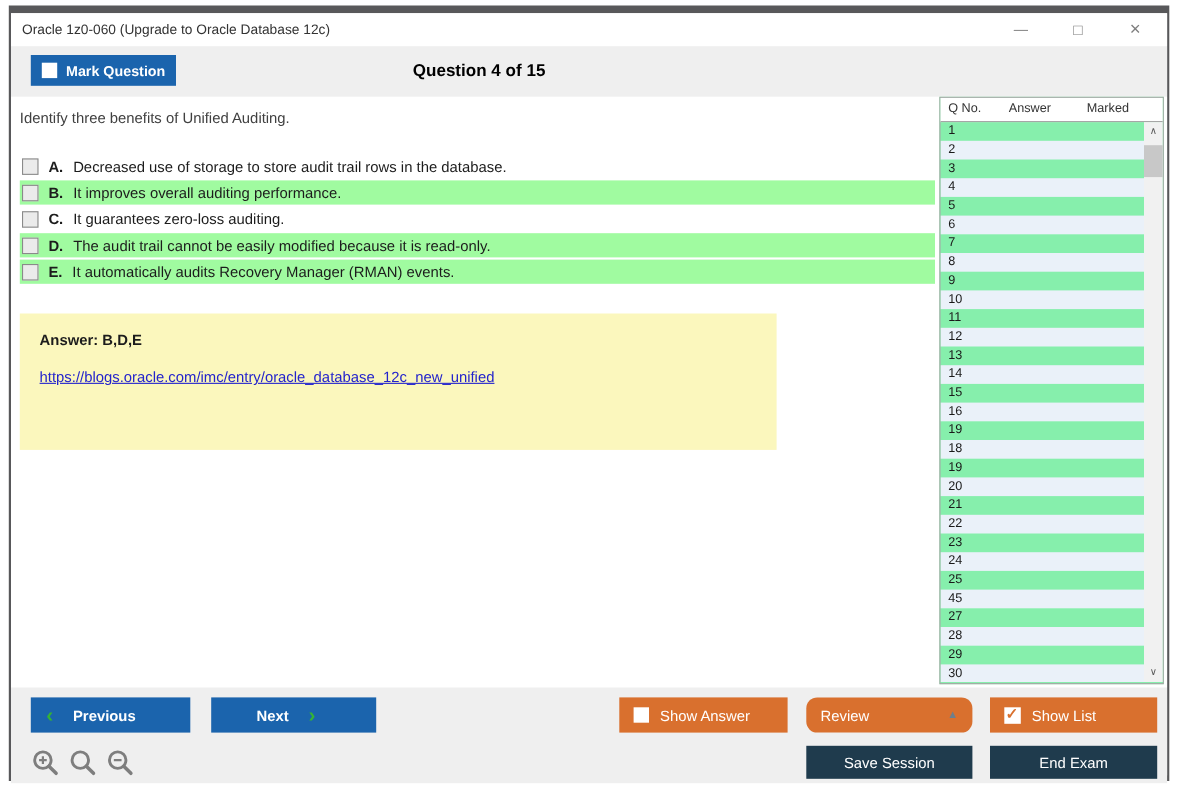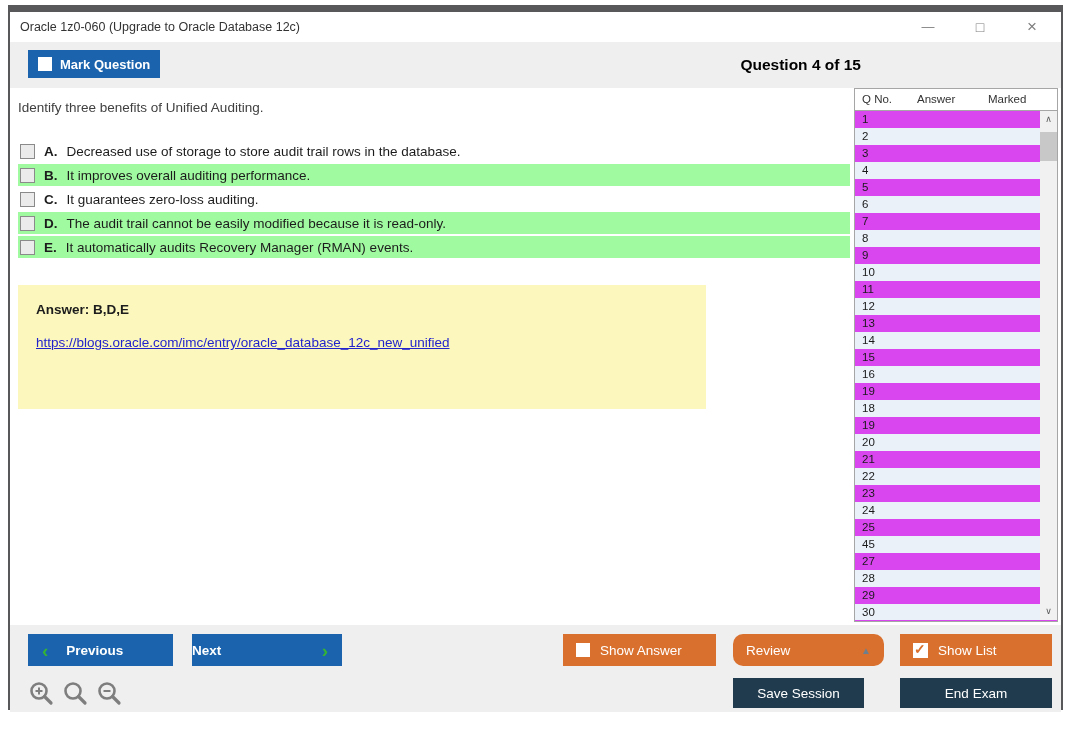--- a/index.html
+++ b/index.html
@@ -20,39 +20,39 @@
   .win-btn.maxi { font-size:14px; }
 
   
   .header-band { position:relative; height:46px; background:#efefef; }
   .mark-btn {
     position:absolute; left:18px; top:8px; width:132px; height:28px;
     background:#1b64ad; color:#fff; display:flex; align-items:center; gap:8px;
     padding-left:10px; font-size:13px; font-weight:bold; border:none; cursor:pointer;
   }
   .cb { width:14px; height:14px; background:#ffffff; display:inline-block; flex:0 0 auto; position:relative; }
-  .question-counter { position:absolute; left:0; right:200px; top:0; height:46px; line-height:46px; text-align:right; font-size:15.5px; font-weight:bold; color:#000; }
+  .question-counter { position:absolute; left:0; right:200px; top:0; height:46px; line-height:46px; text-align:center; font-size:15.5px; font-weight:bold; color:#000; }
 
   
   .content { position:relative; height:537px; background:#ffffff; }
   .question-text { position:absolute; left:8px; top:12px; font-size:13.5px; color:#404040; }
 
   .options { position:absolute; left:8px; top:52px; width:832px; }
   .option-row { height:22px; margin-bottom:2px; display:flex; align-items:center; gap:9px; padding-left:2px; font-size:13.5px; color:#1c1c1c; }
   .option-row.hl { background:#a0fba0; }
   .opt-cb { width:15px; height:15px; background:#ebebeb; border:1px solid #8a8a8a; flex:0 0 auto; cursor:pointer; }
   .opt-letter { font-weight:bold; }
 
   .answer-panel { position:absolute; left:8px; top:197px; width:688px; height:124px; background:#fbf7bd; padding:17px 18px; }
   .answer-line { font-size:13.5px; font-weight:bold; color:#1c1c1c; }
   .explanation-line { margin-top:17px; font-size:13.5px; font-weight:bold; color:#1c1c1c; }
   .answer-link { display:inline-block; margin-top:18px; font-size:13.5px; color:#2323cc; text-decoration:underline; cursor:pointer; }
 
   
-  .sidebar { position:absolute; top:0; right:3px; width:204px; height:534px; background:#d946ef; border:1px solid #a6a6a6; }
+  .sidebar { position:absolute; top:0; right:3px; width:204px; height:534px; background:#86efac; border:1px solid #a6a6a6; }
   .qlist-header { height:22px; background:#ffffff; border-bottom:1px solid #a6a6a6; position:relative; font-size:11.5px; color:#333; }
   .qlist-header .col-q { position:absolute; left:7px; top:4px; }
   .qlist-header .col-a { position:absolute; left:62px; top:4px; }
   .qlist-header .col-m { position:absolute; left:133px; top:4px; }
   .qlist-body { position:relative; height:509px; display:flex; }
   .qlist-rows { flex:1 1 auto; overflow:hidden; }
   .qrow { height:17px; line-height:17px; font-size:11.5px; color:#1a1a1a; display:flex; cursor:pointer; }
   .qrow:nth-child(even) { background:#eaf1f9; }
   .qrow .c-q { width:55px; padding-left:7px; }
   .qrow .c-a { width:71px; }
@@ -65,38 +65,38 @@
 
   
   .footer { position:relative; height:87px; background:#efefef; }
   .nav-btn {
     position:absolute; top:9px; height:32px; background:#1b64ad; color:#fff;
     font-size:13.5px; font-weight:bold; border:none; cursor:pointer;
     display:flex; align-items:center;
   }
   .nav-btn .chev { color:#35b335; font-size:19px; font-weight:bold; line-height:1; }
   #btn-previous { left:18px; width:145px; padding-left:14px; gap:18px; }
-  #btn-next { left:182px; width:150px; justify-content:space-between; padding-right:14px; gap:18px; }
+  #btn-next { left:182px; width:150px; justify-content:center; padding-right:14px; gap:18px; }
 
   .orange-btn {
     position:absolute; top:9px; height:32px; background:#d9702e; color:#fff;
     font-size:13.5px; border:none; cursor:pointer; display:flex; align-items:center; gap:10px; padding:0 13px;
   }
   #btn-show-answer { left:553px; width:153px; }
   #btn-review { left:723px; width:151px; justify-content:space-between;border-radius:10px; }
   #btn-show-list { left:890px; width:152px; }
   .cb-orange { width:15px; height:15px; background:#ffffff; flex:0 0 auto; position:relative; }
   .cb-orange .tick { position:absolute; left:1px; top:-2px; color:#d9702e; font-size:14px; font-weight:bold; }
   .review-arrow { color:#6d7f8d; font-size:10px; }
 
   .navy-btn {
     position:absolute; top:53px; height:30px; background:#1f3b4d; color:#fff;
     font-size:13.5px; border:none; cursor:pointer; text-align:center;
   }
-  #btn-save-session { left:723px; width:131px; }
+  #btn-save-session { left:723px; width:151px; }
   #btn-end-exam { left:890px; width:152px; }
 
   .zoom-tools { position:absolute; left:18px; top:55px; display:flex; gap:7px; }
   .zoom-tool { width:27px; height:27px; cursor:pointer; }
 </style>
 </head>
 <body>
 
 <div class="page">
   <div class="window">

